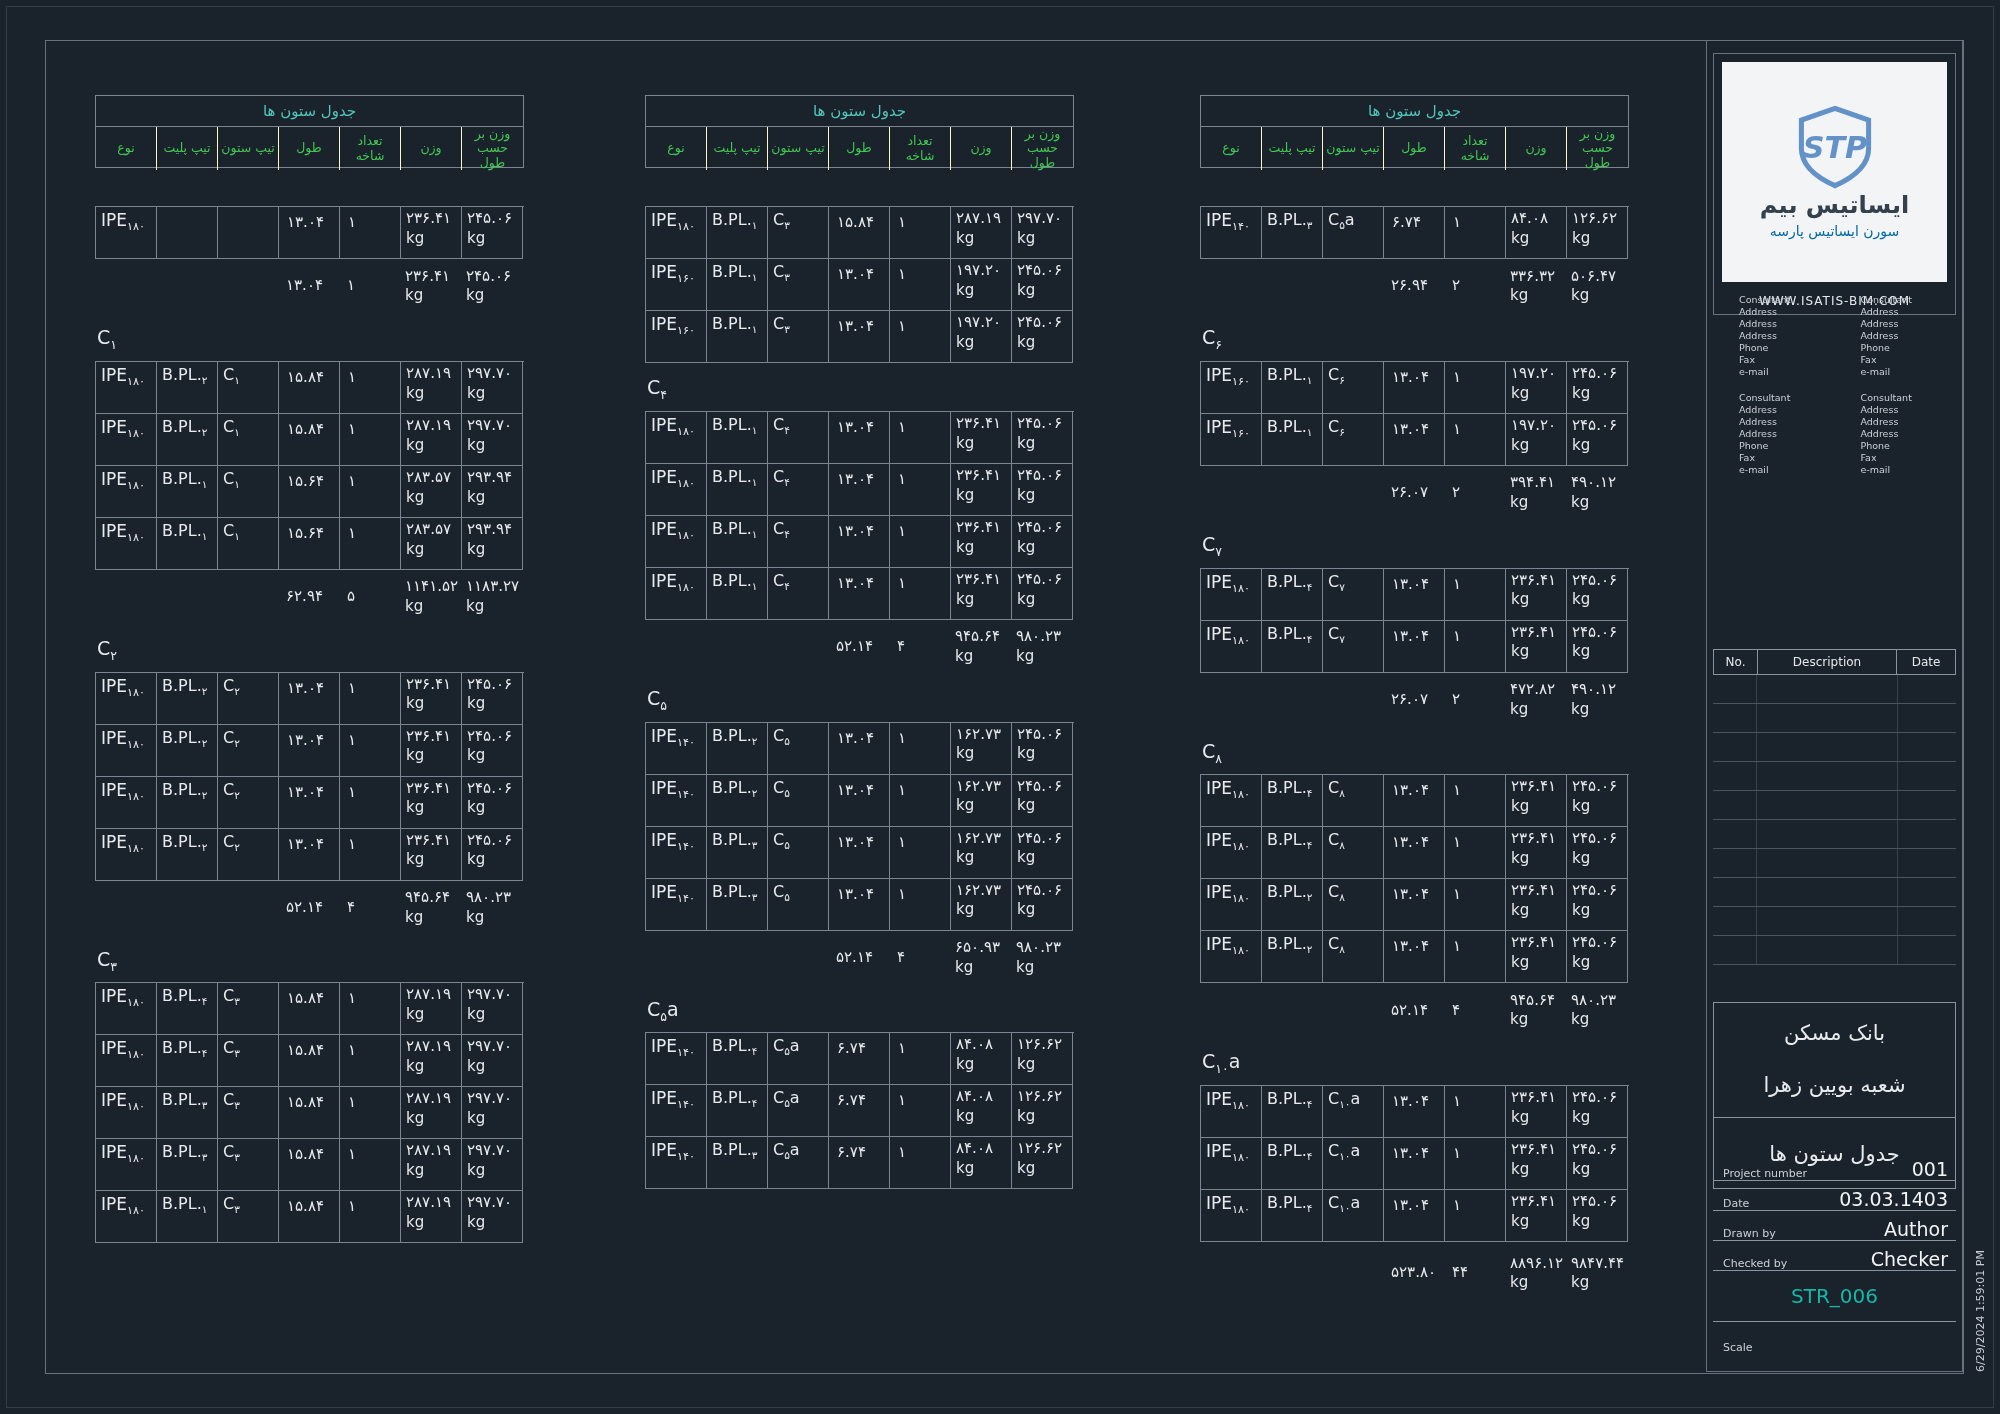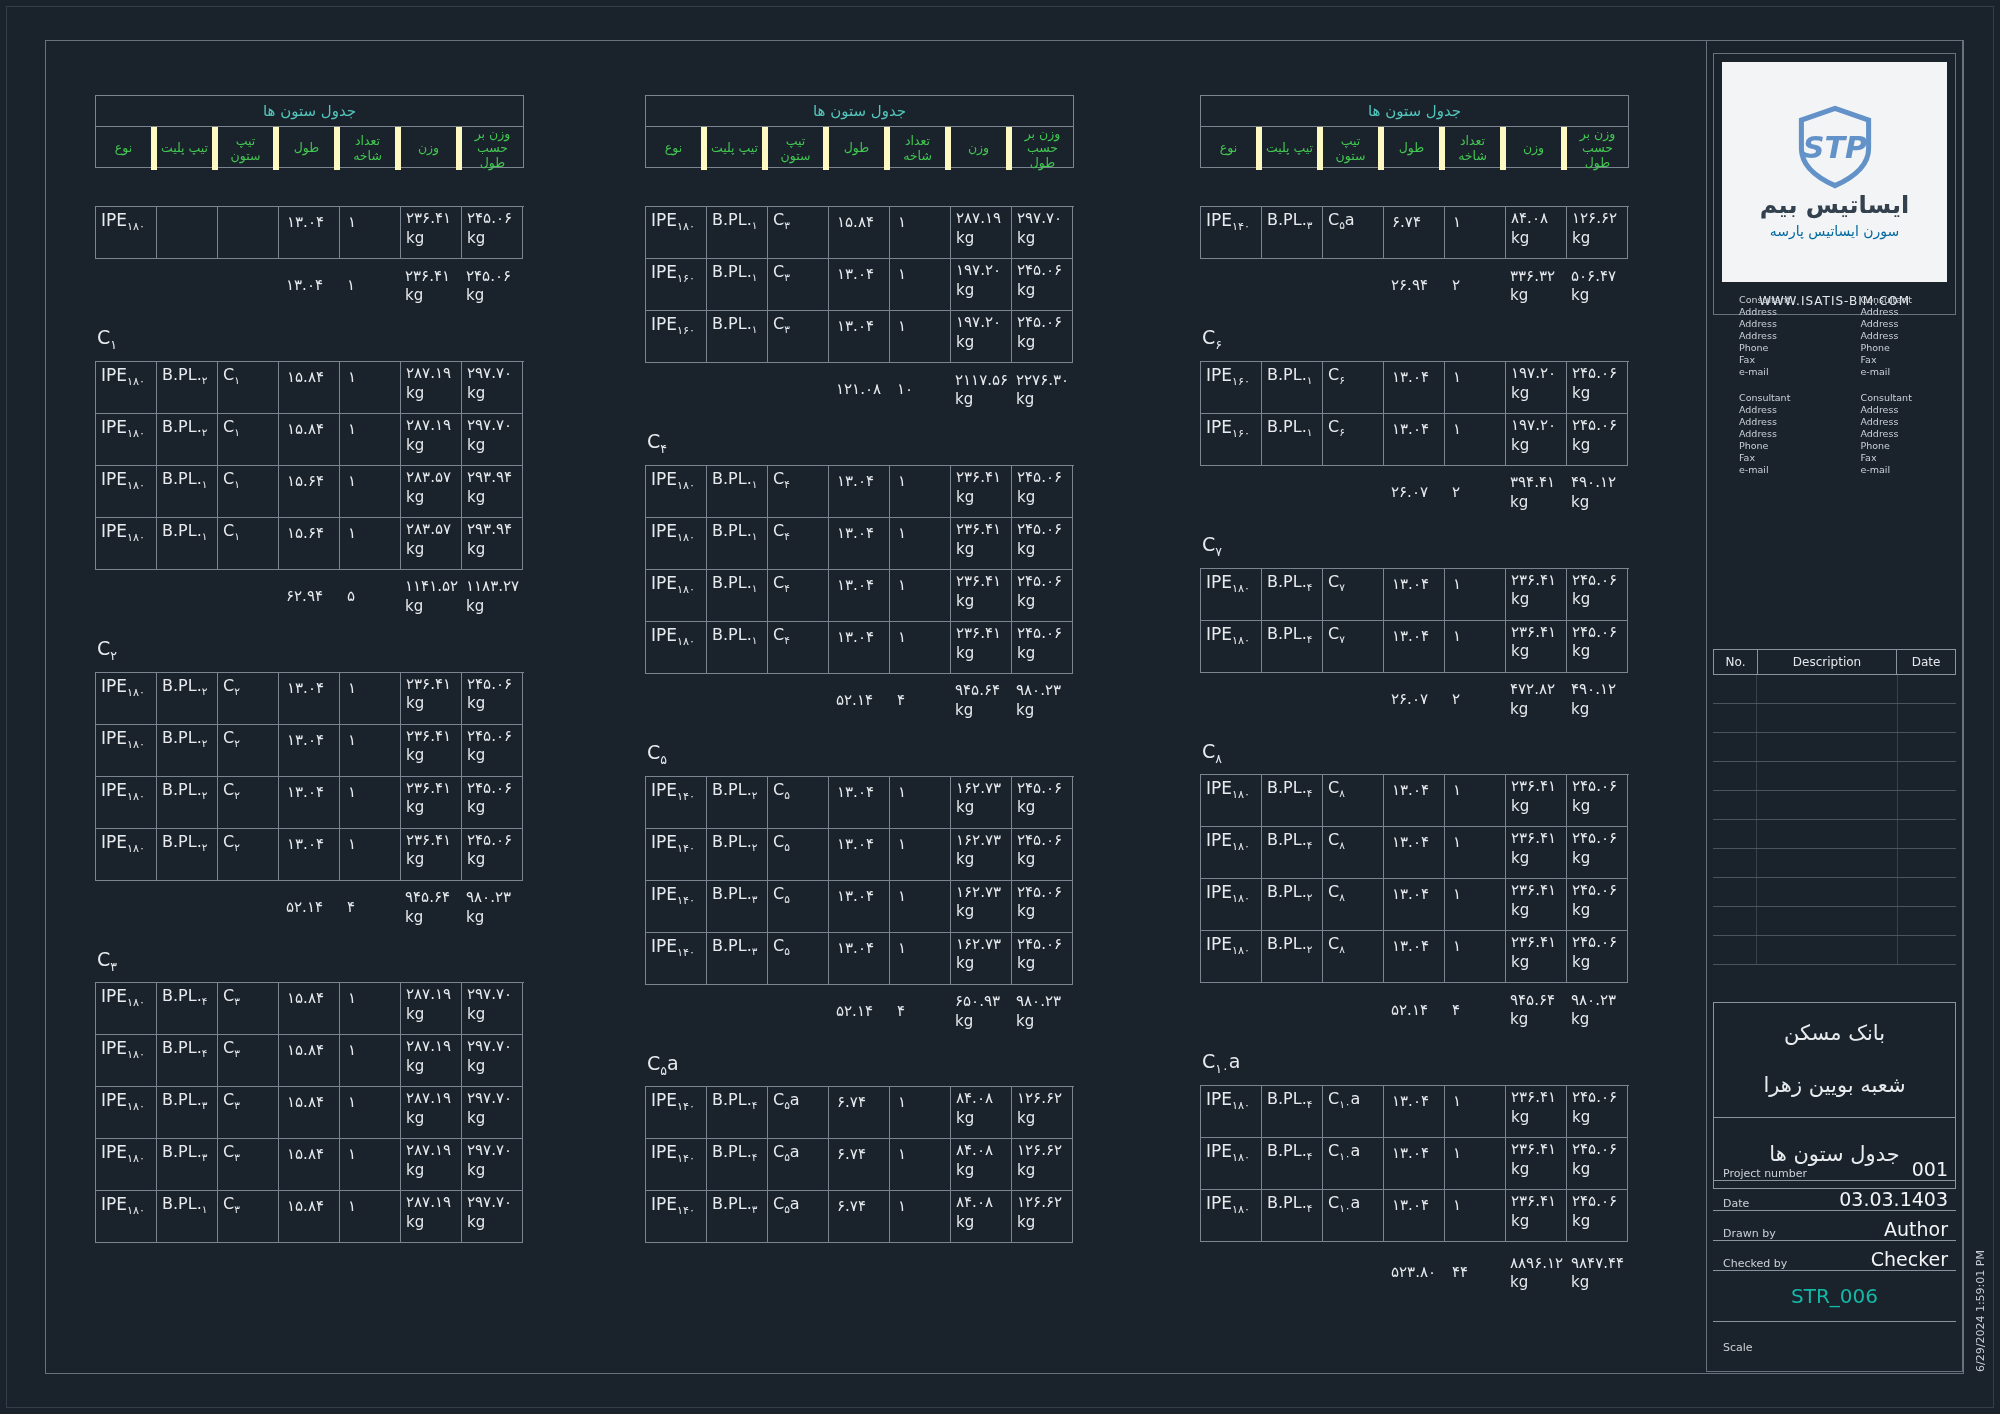--- a/index.html
+++ b/index.html
@@ -11,21 +11,21 @@
   
   .outer-edge{position:absolute;left:6px;top:6px;width:1986px;height:1400px;border:1px solid #343d49;}
   .frame{position:absolute;left:45px;top:40px;width:1917px;height:1332px;border:1px solid #68727e;}
   .vline{position:absolute;left:1706px;top:40px;width:1px;height:1332px;background:#68727e;}
 
   
   .schedule{position:absolute;top:95px;width:429px;}
   .t-header{border:1px solid #7b8592;}
   .t-title{height:30px;line-height:30px;text-align:center;color:#52c6bc;font-size:15px;border-bottom:1px solid #7b8592;}
   .t-cols{display:grid;grid-template-columns:repeat(7,1fr);height:40px;}
-  .t-cols>div{border-right:6px solid #fef9c3;display:flex;align-items:center;justify-content:center;
+  .t-cols>div{border-right:1px solid #fef9c3;display:flex;align-items:center;justify-content:center;
     text-align:center;color:#42c751;font-size:12.5px;line-height:1.15;padding:0 2px;}
   .t-cols>div:last-child{border-right:none;}
   .t-body{margin-top:38px;}
   .g-label{margin:12px 0 4px 2px;font-size:19px;line-height:24px;color:#e8ebee;}
   .g-rows{display:grid;grid-template-columns:repeat(7,61px);border-top:1px solid #7b8592;border-left:1px solid #7b8592;}
   .g-rows .cell{border-right:1px solid #7b8592;border-bottom:1px solid #7b8592;height:52px;
     box-sizing:border-box;padding:2px 1px 0 5px;font-size:15px;line-height:1.32;overflow:hidden;word-break:break-word;}
   .g-rows .cell.c0{font-size:17px;}
   .g-rows .cell.c1{font-size:16px;}
   .g-rows .cell.c2{font-size:16px;}
@@ -259,29 +259,20 @@
         <div class="cell c5">۱۹۷.۲۰ kg</div>
         <div class="cell c6">۲۴۵.۰۶ kg</div>
         <div class="cell c0">IPE<sub>۱۶۰</sub></div>
         <div class="cell c1">B.PL.<sub>۱</sub></div>
         <div class="cell c2">C<sub>۳</sub></div>
         <div class="cell c3">۱۳.۰۴</div>
         <div class="cell c4">۱</div>
         <div class="cell c5">۱۹۷.۲۰ kg</div>
         <div class="cell c6">۲۴۵.۰۶ kg</div>
       </div>
-      <div class="g-sum">
-        <div class="scell s0"></div>
-        <div class="scell s1"></div>
-        <div class="scell s2"></div>
-        <div class="scell s3">۱۲۱.۰۸</div>
-        <div class="scell s4">۱۰</div>
-        <div class="scell s5">۲۱۱۷.۵۶ kg</div>
-        <div class="scell s6">۲۲۷۶.۳۰ kg</div>
-      </div>
       <div class="g-label">C<sub>۴</sub></div>
       <div class="g-rows">
         <div class="cell c0">IPE<sub>۱۸۰</sub></div>
         <div class="cell c1">B.PL.<sub>۱</sub></div>
         <div class="cell c2">C<sub>۴</sub></div>
         <div class="cell c3">۱۳.۰۴</div>
         <div class="cell c4">۱</div>
         <div class="cell c5">۲۳۶.۴۱ kg</div>
         <div class="cell c6">۲۴۵.۰۶ kg</div>
         <div class="cell c0">IPE<sub>۱۸۰</sub></div>

